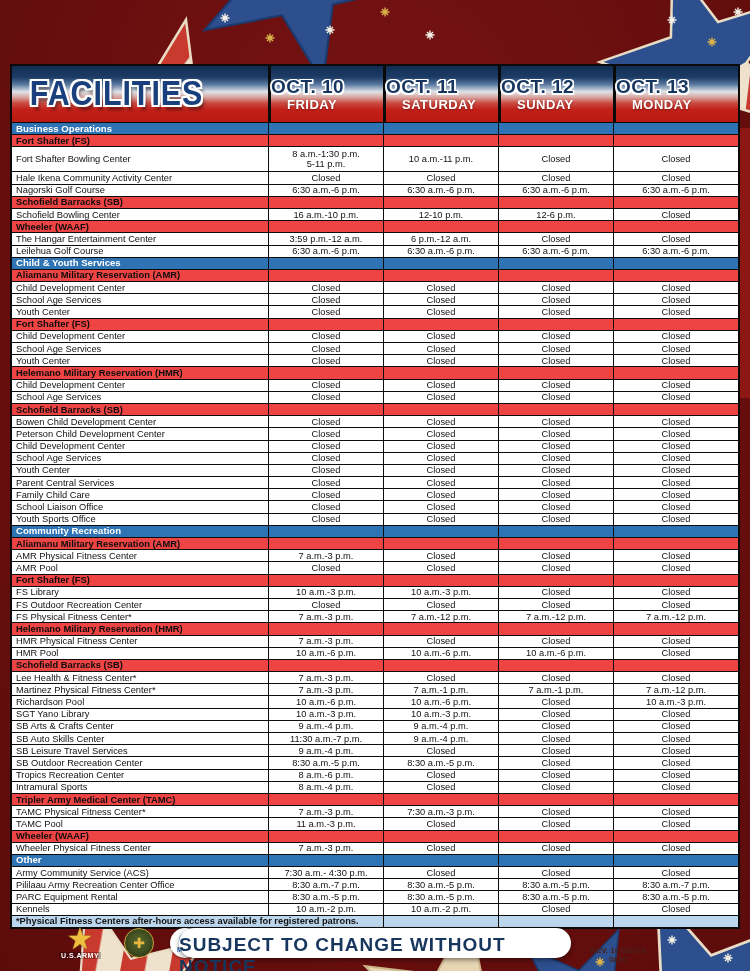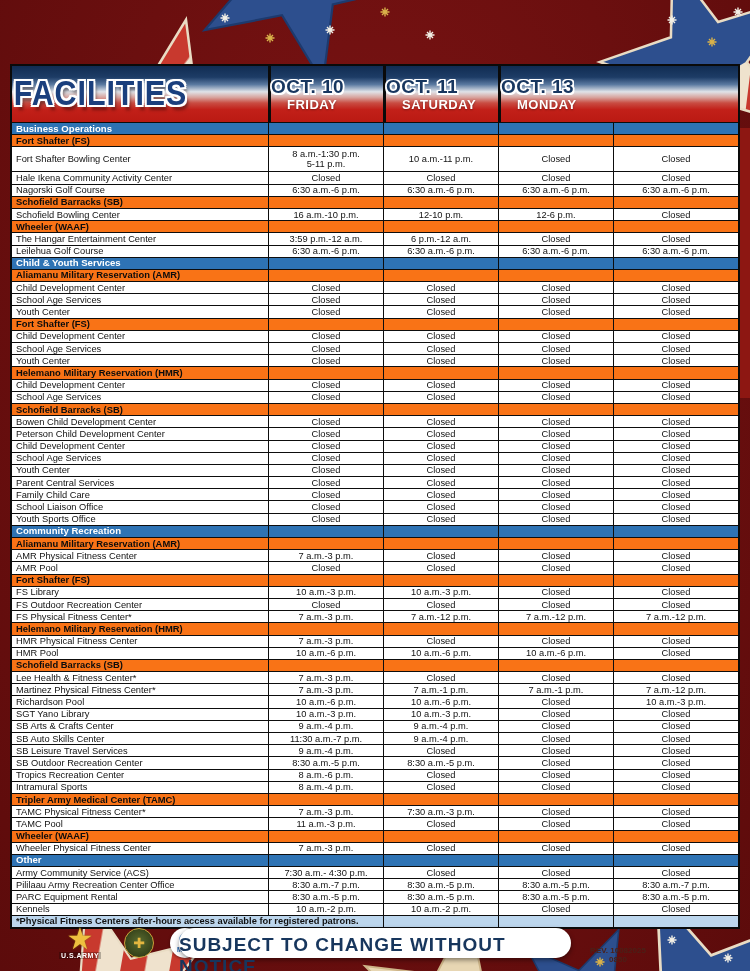--- a/index.html
+++ b/index.html
@@ -29,21 +29,21 @@
   .htable{
     position:absolute; top:64px; left:10px; width:730px; z-index:4;
     border:2px solid #0a0a0a; background:#fff;
   }
   .thead{
     display:grid; grid-template-columns:256px 115px 115px 115px 1fr; height:56px;
     background:linear-gradient(180deg,#112c52 0%, #1d3c66 20%, #5a79a0 33%, #e0e3e8 46%, #d8a49e 56%, #c94c42 66%, #c22019 78%, #ba1a13 100%);
   }
   .thead .hc{ display:flex; flex-direction:column; align-items:flex-start; justify-content:center; }
   .thead .hc + .hc{ border-left:3px solid #0a0a0a; }
-  .facilities-cell{ align-items:flex-start !important; justify-content:center; }
+  .facilities-cell{ align-items:flex-start !important; justify-content:center; padding-left:16px; }
   .facilities-cell span{
     font-size:31px; font-weight:900; letter-spacing:1px; color:#1a3f7d;
     text-shadow:
       -2px -2px 0 #fff, 2px -2px 0 #fff, -2px 2px 0 #fff, 2px 2px 0 #fff,
       0 -2px 0 #fff, 0 2px 0 #fff, -2px 0 0 #fff, 2px 0 0 #fff,
       3px 4px 3px rgba(20,0,0,.45);
     transform:scale(0.98,1.12);
   }
   .date{
     font-size:19px; font-weight:900; color:#17365f; line-height:21px; letter-spacing:.5px;
@@ -59,21 +59,21 @@
     height:12.2px; border-top:1px solid #0d0d0d; background:#fff;
   }
   .tbody .trow.tall{ height:25px; }
   .trow .cell{ display:flex; align-items:center; font-size:9.3px; line-height:10px; color:#111;
                overflow:hidden; white-space:pre-line; }
   .trow .cell + .cell{ border-left:1px solid #0d0d0d; }
   .trow .label{ padding-left:4px; justify-content:flex-start; text-align:left; white-space:nowrap; }
   .trow .hours{ justify-content:center; text-align:center; }
   .trow.section{ background:#2e73b4; }
   .trow.section .label{ color:#fff; font-weight:bold; font-size:9.6px; }
-  .trow.subsection{ background:#f97316; }
+  .trow.subsection{ background:#ef4444; }
   .trow.subsection .label{ font-weight:bold; font-size:9.4px; color:#0c0c0c; }
   .trow.footnote{ background:#bcd6ed; }
   .trow.footnote .label{ font-weight:bold; font-size:9.3px; }
   .trow .span2{ grid-column:1 / 3; }
 
   
   .footer{ position:absolute; left:0; top:924px; width:750px; height:47px; z-index:5; }
   .logos{ position:absolute; left:52px; top:2px; display:flex; align-items:center; gap:16px; }
   .army-logo{ display:flex; flex-direction:column; align-items:center; width:56px; }
   .army-star{ font-size:30px; line-height:26px; color:#eebf3f; text-shadow:0 0 2px #8a6a10; }
@@ -177,20 +177,24 @@
       </div>
       <div class="hc">
         <div class="date">OCT. 10</div>
         <div class="day">FRIDAY</div>
       </div>
       <div class="hc">
         <div class="date">OCT. 11</div>
         <div class="day">SATURDAY</div>
       </div>
       <div class="hc">
+        <div class="date">OCT. 12</div>
+        <div class="day">SUNDAY</div>
+      </div>
+      <div class="hc">
         <div class="date">OCT. 13</div>
         <div class="day">MONDAY</div>
       </div>
     </div>
     <div class="tbody">
         <div class="trow section">
           <div class="cell label">Business Operations</div>
           <div class="cell hours"></div>
           <div class="cell hours"></div>
           <div class="cell hours"></div>

